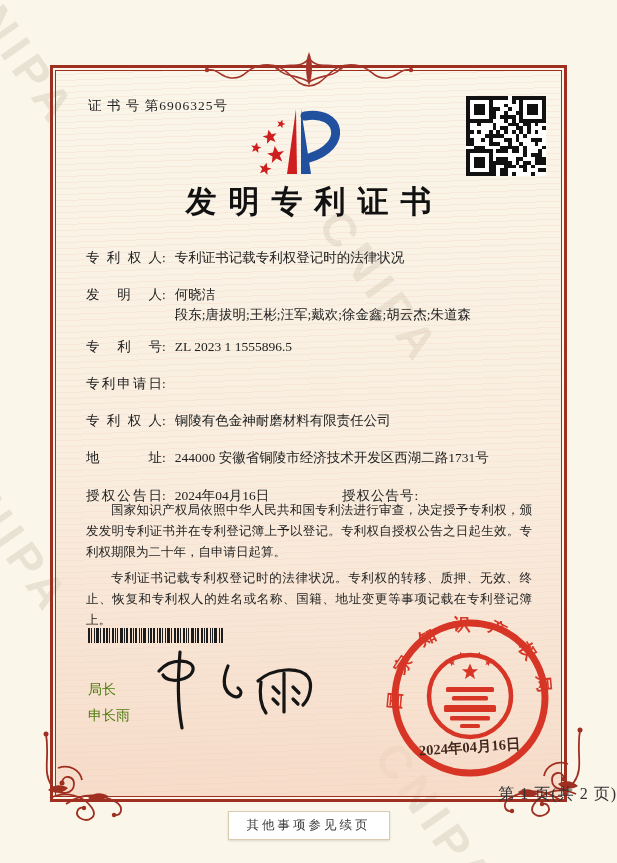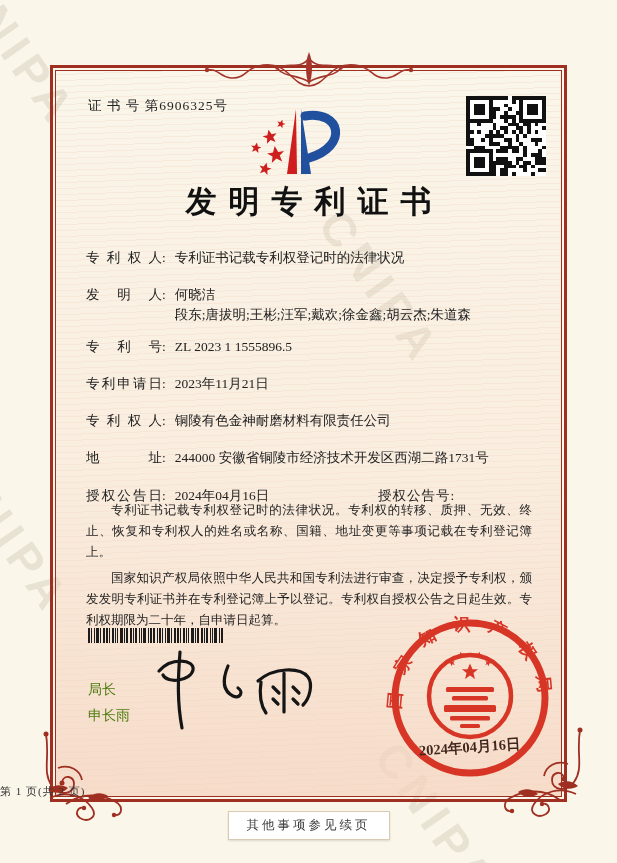--- a/index.html
+++ b/index.html
@@ -43,40 +43,40 @@
   
   .fields{position:absolute;left:86px;top:248px;width:444px;z-index:3;font-size:13.5px;}
   .frow{display:flex;margin-bottom:17px;line-height:20px;}
   .frow .lbl{flex:0 0 76px;text-align:justify;text-align-last:justify;white-space:nowrap;}
   .frow .colon{flex:0 0 auto;}
   .frow .val{flex:1 1 auto;padding-left:9px;}
   .frow.inventors{margin-bottom:12px;}
   .frow.grant{margin-top:18px;}
   .grant-group1{display:flex;flex:0 0 256px;font-family:Liberation Serif, serif;}
   .grant-group2{display:flex;flex:1 1 auto;}
-  .grant-group2 .lbl{flex:0 0 auto;text-align-last:auto;letter-spacing:1px;margin-left:36px;}
+  .grant-group2 .lbl{flex:0 0 auto;text-align-last:auto;letter-spacing:1px;}
   
   .body-text{position:absolute;left:86px;top:500px;width:446px;z-index:3;}
   .body-text p{
     margin:0 0 5px 0;font-size:12.5px;line-height:21px;text-indent:2em;
     text-align:justify;color:#1f1f1f;
   }
   
   .barcode{position:absolute;left:88px;top:628px;height:15px;display:flex;align-items:stretch;z-index:3;}
   .barcode .bar{background:#1c1c1c;height:100%;}
   
   .signer{
     position:absolute;left:88px;top:676px;z-index:3;
     font-family:"Liberation Sans","DejaVu Sans",sans-serif;font-size:14px;line-height:26px;color:#4d7c0f;
   }
   .signature{position:absolute;left:142px;top:640px;z-index:4;}
   
   .seal{position:absolute;left:384px;top:612px;z-index:5;opacity:.93;}
   
-  .page-num{position:absolute;left:0;top:784px;width:100%;text-align:left;font-size:11px;letter-spacing:1px;z-index:3;color:#333;}
+  .page-num{position:absolute;left:0;top:784px;width:100%;text-align:right;font-size:16px;letter-spacing:1px;z-index:3;color:#333;}
   .note-box{
     position:absolute;left:50%;top:811px;transform:translateX(-50%);z-index:6;
     background:#fff;border:1px solid #d8cbb2;box-shadow:0 1px 2px rgba(0,0,0,0.12);
     padding:5px 18px;font-size:12.5px;letter-spacing:3px;color:#3a3a3a;white-space:nowrap;
   }
 </style>
 </head>
 <body>
 
 <div class="page">
@@ -407,21 +407,20 @@
       </div>
     </div>
     <div class="frow">
       <span class="lbl">专利号</span>
         <span class="colon">:</span>
       <div class="val">ZL 2023 1 1555896.5</div>
     </div>
     <div class="frow">
       <span class="lbl">专利申请日</span>
         <span class="colon">:</span>
-      <div class="val">2023年11月21日</div>
     </div>
     <div class="frow">
       <span class="lbl">专利权人</span>
         <span class="colon">:</span>
       <div class="val">铜陵有色金神耐磨材料有限责任公司</div>
     </div>
     <div class="frow">
       <span class="lbl">地址</span>
         <span class="colon">:</span>
       <div class="val">244000 安徽省铜陵市经济技术开发区西湖二路1731号</div>
@@ -433,22 +432,22 @@
         <div class="val">2024年04月16日</div>
       </div>
       <div class="grant-group2">
         <span class="lbl">授权公告号</span>
           <span class="colon">:</span>
       </div>
     </div>
   </div>
 
   <div class="body-text">
+    <p>国家知识产权局依照中华人民共和国专利法进行审查，决定授予专利权，颁发发明专利证书并在专利登记簿上予以登记。专利权自授权公告之日起生效。专利权期限为二十年，自申请日起算。</p>
     <p>专利证书记载专利权登记时的法律状况。专利权的转移、质押、无效、终止、恢复和专利权人的姓名或名称、国籍、地址变更等事项记载在专利登记簿上。</p>
-    <p>国家知识产权局依照中华人民共和国专利法进行审查，决定授予专利权，颁发发明专利证书并在专利登记簿上予以登记。专利权自授权公告之日起生效。专利权期限为二十年，自申请日起算。</p>
   </div>
 
   <div class="barcode" id="barcode">
       <div class="bar" style="width: 2px; margin-right: 1px;"></div>
       <div class="bar" style="width: 1px; margin-right: 2px;"></div>
       <div class="bar" style="width: 1px; margin-right: 1px;"></div>
       <div class="bar" style="width: 3px; margin-right: 1px;"></div>
       <div class="bar" style="width: 1px; margin-right: 2px;"></div>
       <div class="bar" style="width: 2px; margin-right: 1px;"></div>
       <div class="bar" style="width: 2px; margin-right: 1px;"></div>

